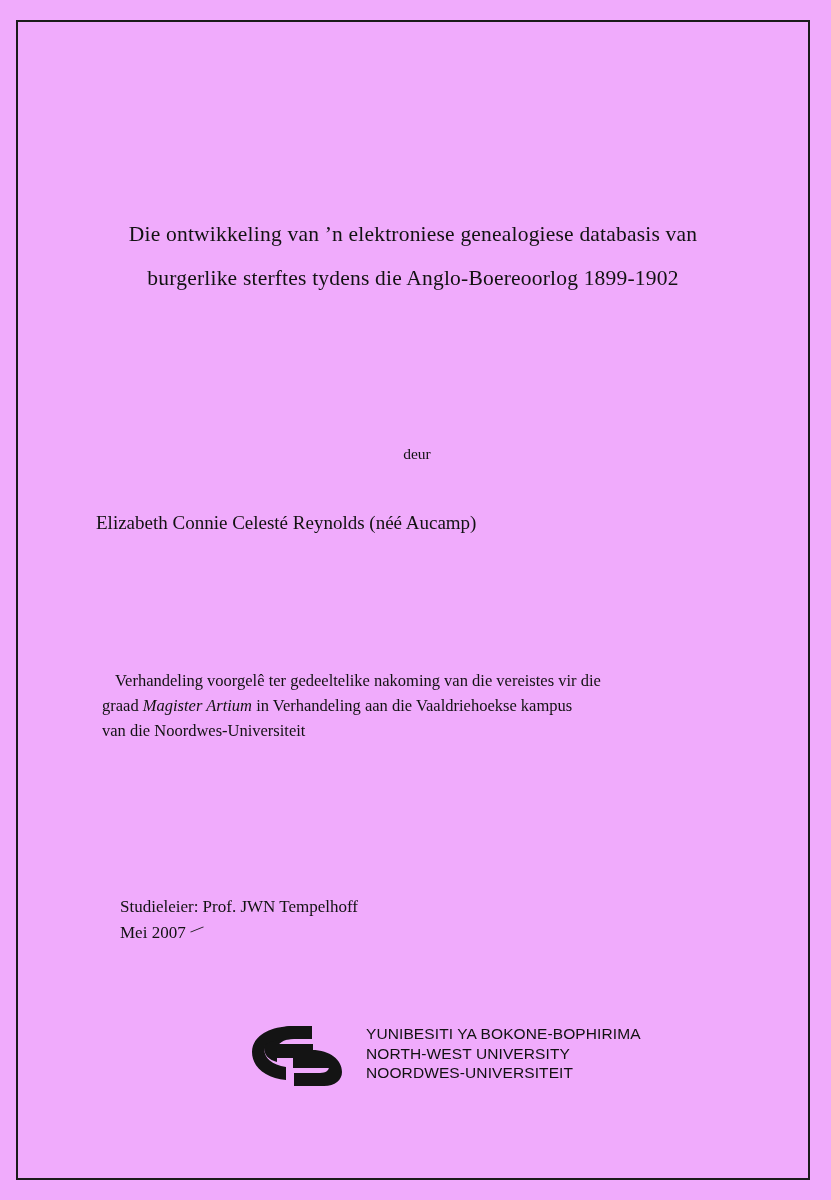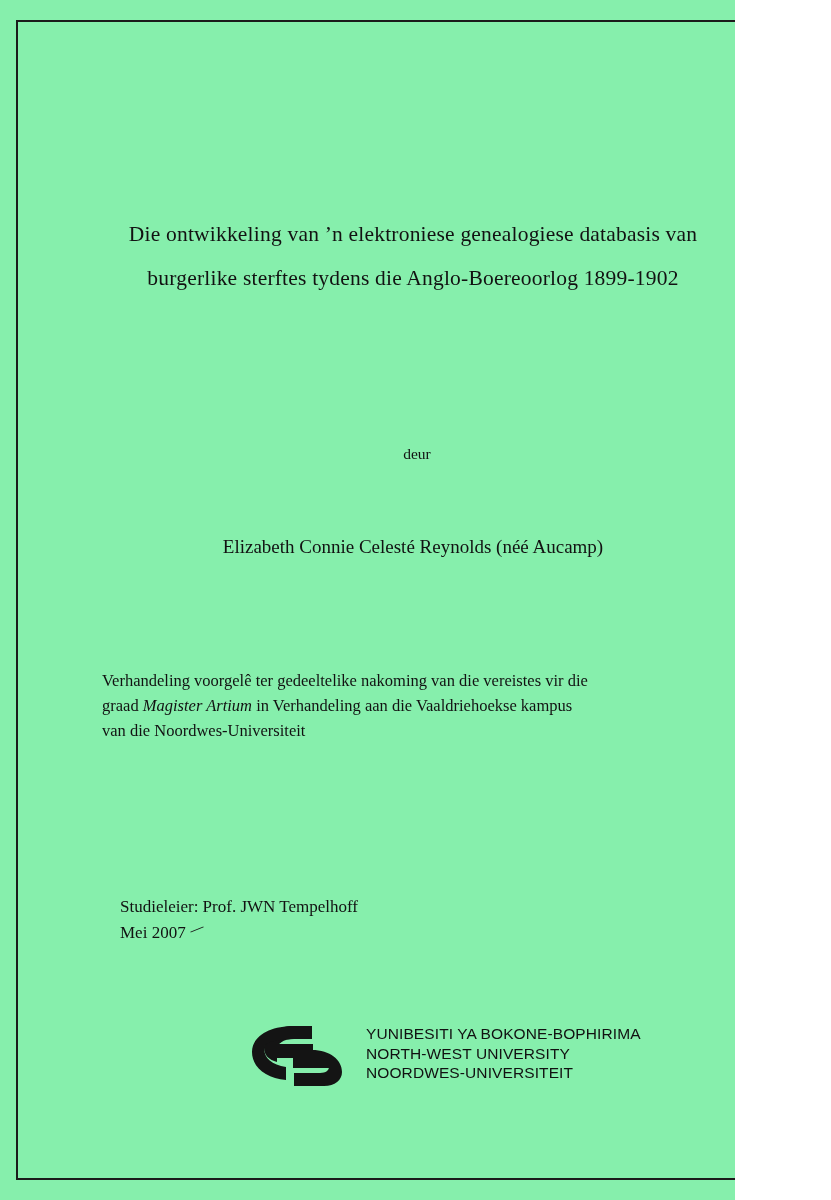--- a/index.html
+++ b/index.html
@@ -8,23 +8,23 @@
     background: #ffffff;
   }
   body {
     width: 831px;
     height: 1200px;
     font-family: "Liberation Serif", serif;
     color: #111111;
   }
   .page {
     position: relative;
-    width: 735px;
+    width: 831px;
     height: 1200px;
-    background: #86efac;
+    background: #f0abfc;
     overflow: hidden;
   }
   
   .scan-frame {
     position: absolute;
     left: 16px;
     top: 20px;
     width: 794px;
     height: 1160px;
     border: 2px solid #1b1b1b;
@@ -58,39 +58,39 @@
     top: 425px;
     width: 634px;
     text-align: center;
     font-size: 15.5px;
     color: #121212;
   }
 
   .author {
     position: absolute;
     left: 0;
-    top: 516px;
+    top: 492px;
     width: 634px;
-    text-align: center;
     font-size: 19px;
     color: #121212;
   }
 
   .statement {
     position: absolute;
     left: 6px;
     top: 648px;
     width: 620px;
     font-size: 16.5px;
     line-height: 25px;
     color: #121212;
   }
   .statement .just {
     text-align: justify;
     text-justify: inter-word;
+    margin-left: 13px;
   }
   .statement em {
     font-style: italic;
   }
 
   .supervisor {
     position: absolute;
     left: 24px;
     top: 874px;
     width: 620px;

